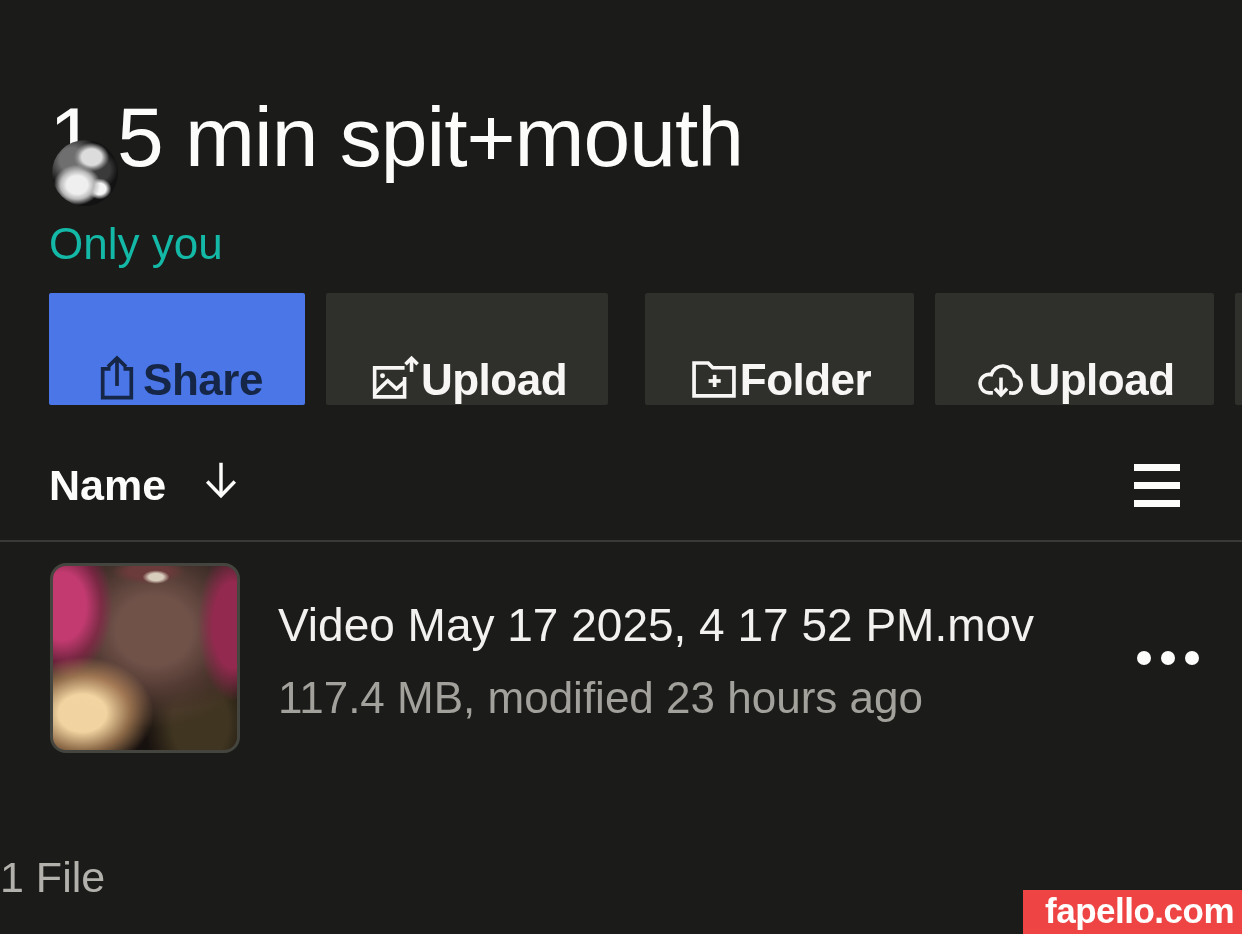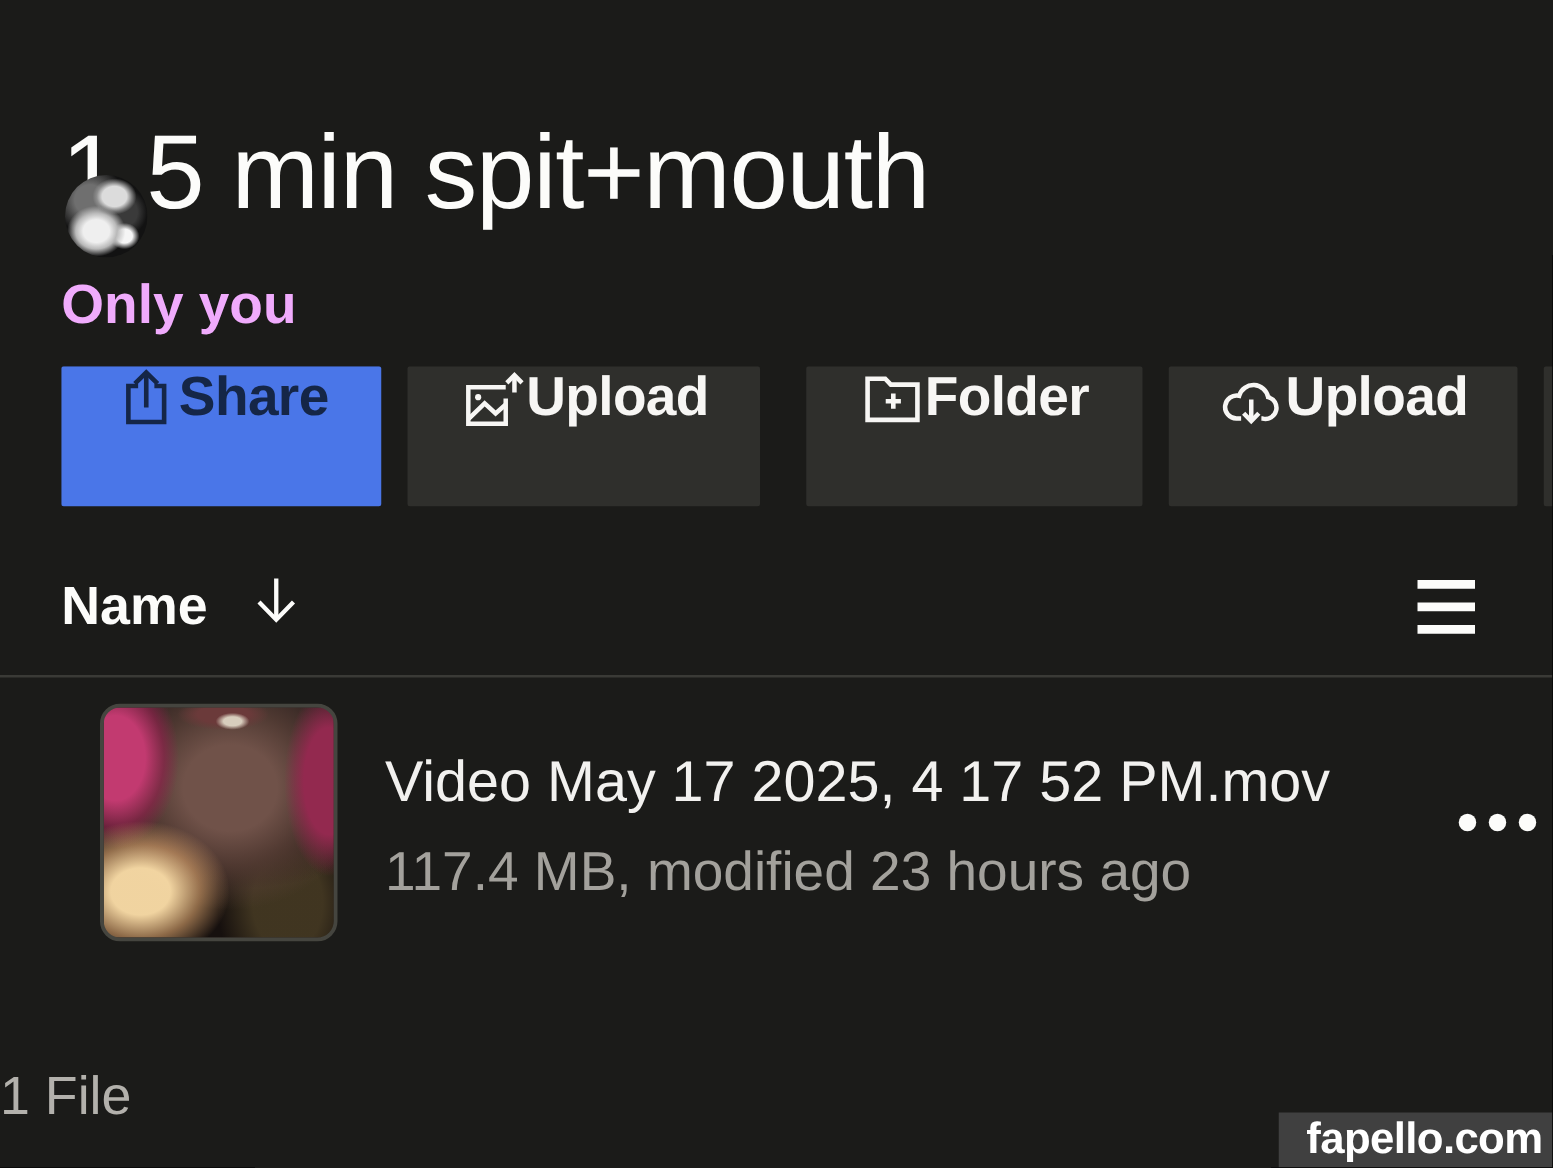--- a/index.html
+++ b/index.html
@@ -17,30 +17,30 @@
     position:absolute;left:52px;top:140px;width:66px;height:66px;border-radius:50%;
     background:
       radial-gradient(22px 18px at 60% 26%, #dcdcdc 0 45%, rgba(160,160,160,.6) 65%, transparent 80%),
       radial-gradient(30px 26px at 38% 68%, #efefef 0 35%, #b9b9b9 55%, transparent 78%),
       radial-gradient(16px 14px at 72% 74%, #f5f5f5 0 40%, transparent 75%),
       radial-gradient(26px 26px at 70% 45%, #3a3a3a 0 45%, transparent 75%),
       radial-gradient(40px 40px at 30% 30%, #6f6f6f 0 30%, transparent 70%),
       #121212;
   }
   .privacy{
-    position:absolute;left:49px;top:219px;font-size:44px;font-weight:700;color:#f0abfc;
+    position:absolute;left:49px;top:219px;font-size:44px;font-weight:400;color:#14b8a6;
   }
   
   .actions{
     position:absolute;left:49px;top:293px;right:0;height:117px;
     display:flex;gap:21px;overflow:hidden;
   }
   .action{
     flex:0 0 auto;height:112px;border:none;border-radius:2px;
-    display:flex;align-items:flex-start;justify-content:center;
+    display:flex;align-items:flex-end;justify-content:center;
     font-family:inherit;font-size:44px;font-weight:600;letter-spacing:-0.5px;
     background:#2f2f2c;color:#f7f6f4;padding:0;cursor:pointer;
   }
   .action svg{display:block;}
   .action.primary{background:#4a76e8;color:#152647;}
   .w-share{width:256px;}
   .w-upload{width:282px;}
   .w-folder{width:269px;margin-left:16px;}
   .w-offline{width:279px;}
   .w-partial{width:260px;}
@@ -50,21 +50,21 @@
     position:absolute;left:0;top:0;display:flex;align-items:center;gap:32px;
     font-size:43px;font-weight:700;color:#fcfcfa;cursor:pointer;
   }
   .view-toggle{
     position:absolute;right:13px;top:8px;width:46px;cursor:pointer;
     display:flex;flex-direction:column;gap:11px;
   }
   .view-toggle .bar{height:7px;background:#fcfcfa;}
   .divider{position:absolute;left:0;top:540px;width:1242px;height:2px;background:#3a3a36;}
   
-  .file-row{position:absolute;left:0;top:542px;width:1080px;height:232px;cursor:pointer;margin-left:30px;}
+  .file-row{position:absolute;left:0;top:542px;width:1080px;height:232px;cursor:pointer;}
   .thumb{
     position:absolute;left:50px;top:21px;width:184px;height:184px;
     border:3px solid #45453f;border-radius:16px;
     background:
       radial-gradient(18px 9px at 56% 6%, #d8cdbd 0 40%, transparent 75%),
       radial-gradient(46px 16px at 52% 3%, #6b3a3a 0 45%, transparent 80%),
       radial-gradient(95px 75px at 16% 80%, rgba(252,222,168,.95) 0 25%, rgba(238,178,118,.55) 50%, transparent 75%),
       radial-gradient(60px 85px at 5% 22%, #c23a70 0 40%, rgba(140,35,75,.7) 65%, transparent 85%),
       radial-gradient(45px 95px at 98% 32%, #93294f 0 45%, transparent 80%),
       radial-gradient(125px 115px at 55% 35%, #705249 0 30%, rgba(92,66,57,.75) 55%, transparent 85%),
@@ -79,21 +79,21 @@
   .more{
     position:absolute;left:1131px;top:103px;display:flex;gap:10px;cursor:pointer;padding:6px;
   }
   .more .dot{width:14px;height:14px;border-radius:50%;background:#fcfcfa;}
   
   .file-count{
     position:absolute;left:0;top:853px;width:1242px;text-align:left;
     font-size:43px;font-weight:400;color:#b3b1ac;
   }
   .watermark{
-    position:absolute;right:0;bottom:0;height:42px;background:#404040;
+    position:absolute;right:0;bottom:0;height:42px;background:#ef4444;
     color:#fff;font-size:35px;font-weight:600;letter-spacing:-0.5px;
     display:flex;align-items:center;padding:0 8px 2px 22px;
   }
 </style>
 </head>
 <body>
 
 <div class="screen">
 
   <h1 class="page-title">1.5 min spit+mouth</h1>

